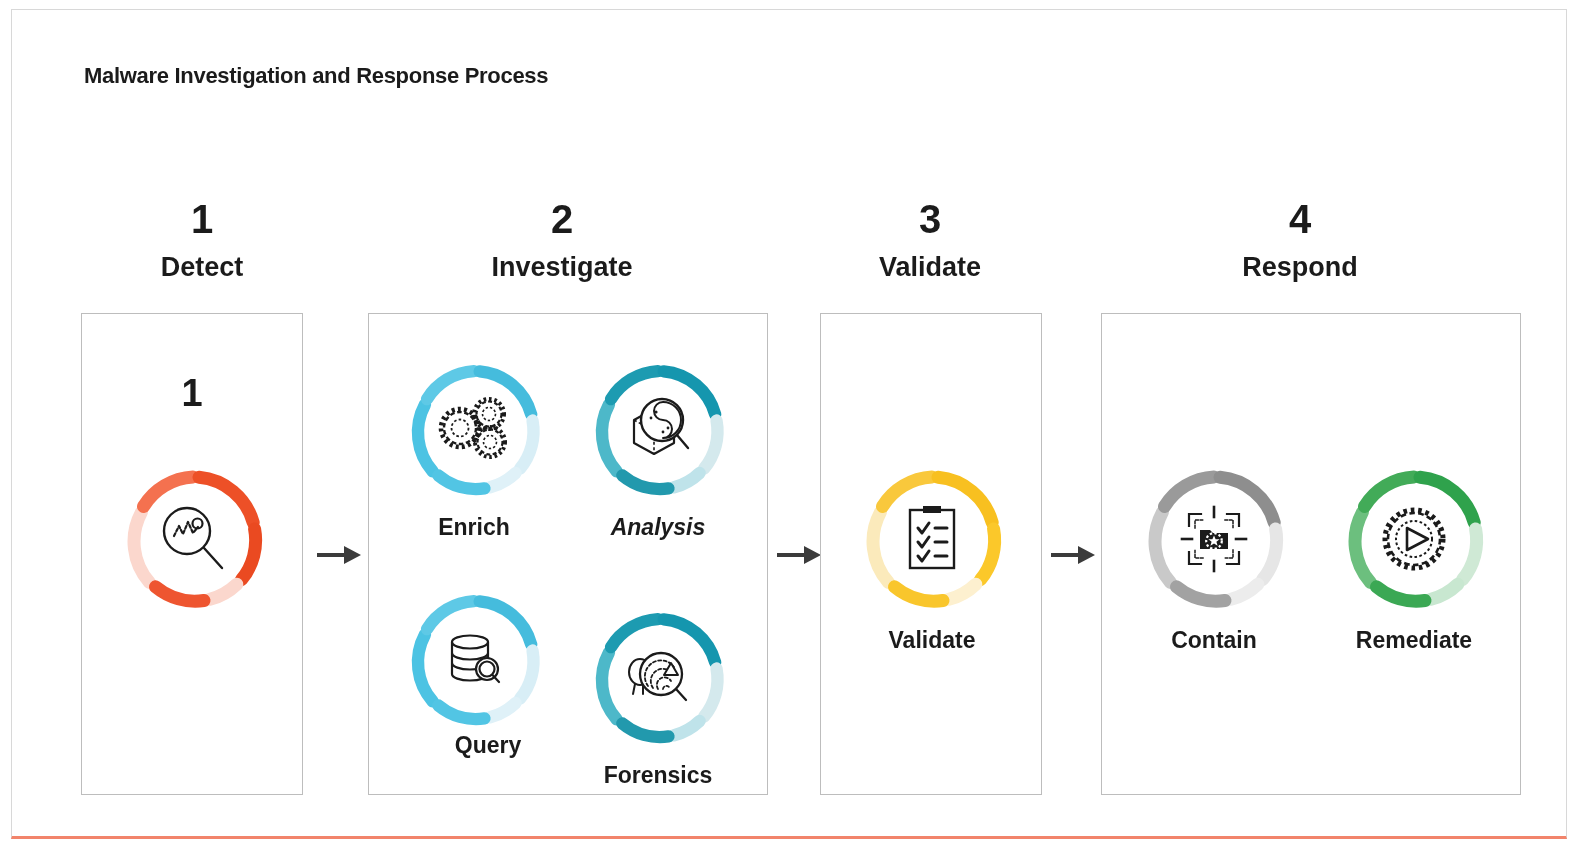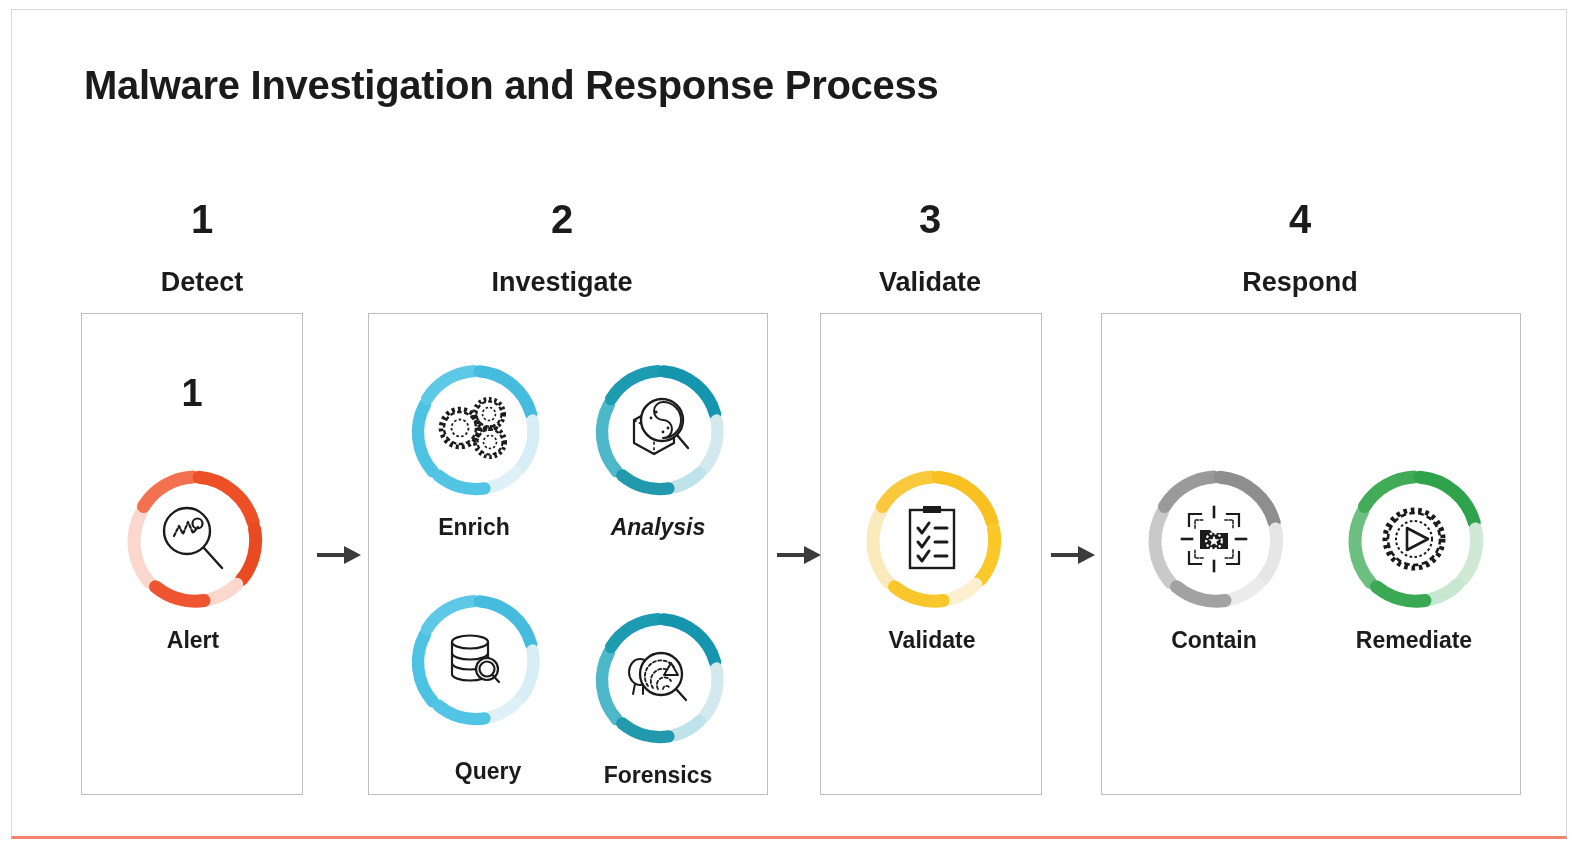--- a/index.html
+++ b/index.html
@@ -16,21 +16,21 @@
     left:11px; top:9px;
     width:1556px; height:830px;
     background:#ffffff;
     border:1px solid #d8d8d8;
     border-bottom:3px solid #f2846b;
   }
 
   .title {
     position:absolute;
     left:72px; top:53px;
-    font-size:40px;
+    font-size:22px;
     font-weight:bold;
     letter-spacing:-0.3px;
     color:#1b1b1b;
     white-space:nowrap;
   }
 
   
   .stage-head {
     position:absolute;
     text-align:center;
@@ -39,21 +39,21 @@
   .stage-num {
     font-size:40px;
     font-weight:bold;
     line-height:48px;
     color:#1b1b1b;
   }
   .stage-label {
     font-size:27px;
     font-weight:bold;
     line-height:40px;
-    margin-top:19px;
+    margin-top:4px;
     color:#1b1b1b;
     white-space:nowrap;
   }
 
   
   .panel {
     position:absolute;
     border:1px solid #bdbdbd;
     background:#ffffff;
   }
@@ -146,21 +146,20 @@
           <svg width="86" height="86" viewBox="0 0 86 86">
             <g fill="none" stroke="#1b1b1b" stroke-width="2.4" stroke-linecap="round">
               <circle cx="37" cy="35" r="23"></circle>
               <line x1="54" y1="52" x2="72" y2="72"></line>
               <circle cx="47.5" cy="27.5" r="5" stroke-width="2.2"></circle>
               <polyline points="24,40 29,30 33,38 38,26 43,37 48,31" stroke-width="2.2" stroke-dasharray="3 2.2" stroke-linejoin="round"></polyline>
             </g>
           </svg>
         </div>
       </div>
-      <div class="node-caption" style="top:168px;">Alert</div>
     </div>
   </div>
 
   <div class="arrow" style="left:305px; top:539px; width:44px;">
     <div class="shaft" style="width:28px;"></div>
     <div class="head" style="left:27px;"></div>
   </div>
 
   <div class="panel" style="left:356px; top:303px; width:400px; height:482px;">
 
@@ -252,21 +251,21 @@
               <path d="M 20 24 L 20 56 A 18 6.5 0 0 0 56 56 L 56 24"></path>
               <path d="M 20 35 A 18 6.5 0 0 0 56 35"></path>
               <path d="M 20 45 A 18 6.5 0 0 0 56 45"></path>
               <circle cx="55" cy="51" r="11" fill="#ffffff"></circle>
               <circle cx="55" cy="51" r="7.5"></circle>
               <line x1="60.5" y1="57" x2="67" y2="64"></line>
             </g>
           </svg>
         </div>
       </div>
-      <div class="node-caption" style="top:174px;margin-left:28px;">Query</div>
+      <div class="node-caption" style="top:148px;margin-left:28px;">Query</div>
     </div>
 
     <div class="node" style="left:213px; top:288px;">
       <div class="ring-wrap">
         <svg width="152" height="152" viewBox="0 0 160 160">
           <g fill="none" stroke-linecap="round" stroke-width="13">
             <path d="M 36.5 123.5 A 62 62 0 0 1 28.4 53.2" stroke="#4db8c9"></path>
             <path d="M 30.5 47.5 A 62 62 0 0 1 80 18" stroke="#1d9bb1"></path>
             <path d="M 86 18.3 A 62 62 0 0 1 140.2 63.5" stroke="#1596ae"></path>
             <path d="M 141.6 70 A 62 62 0 0 1 128.5 120.7" stroke="#d4e9ed"></path>

